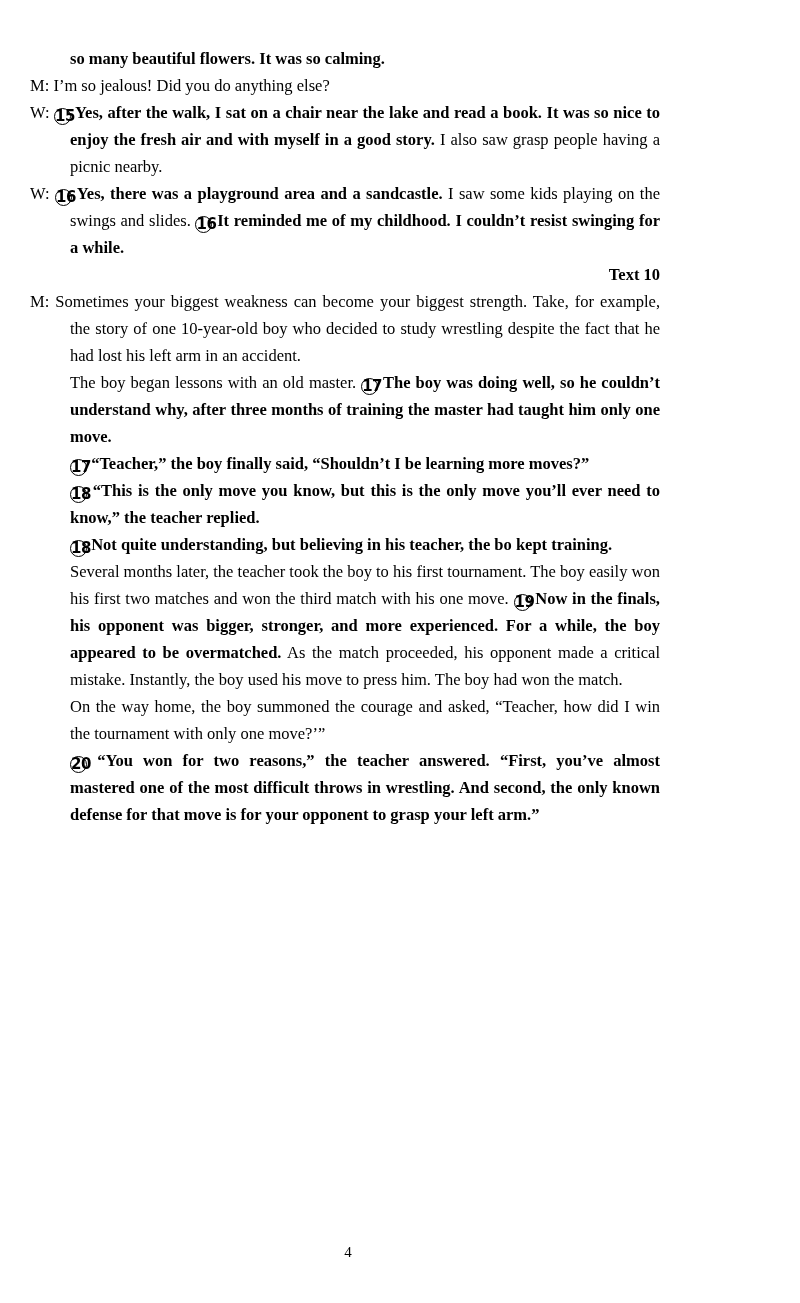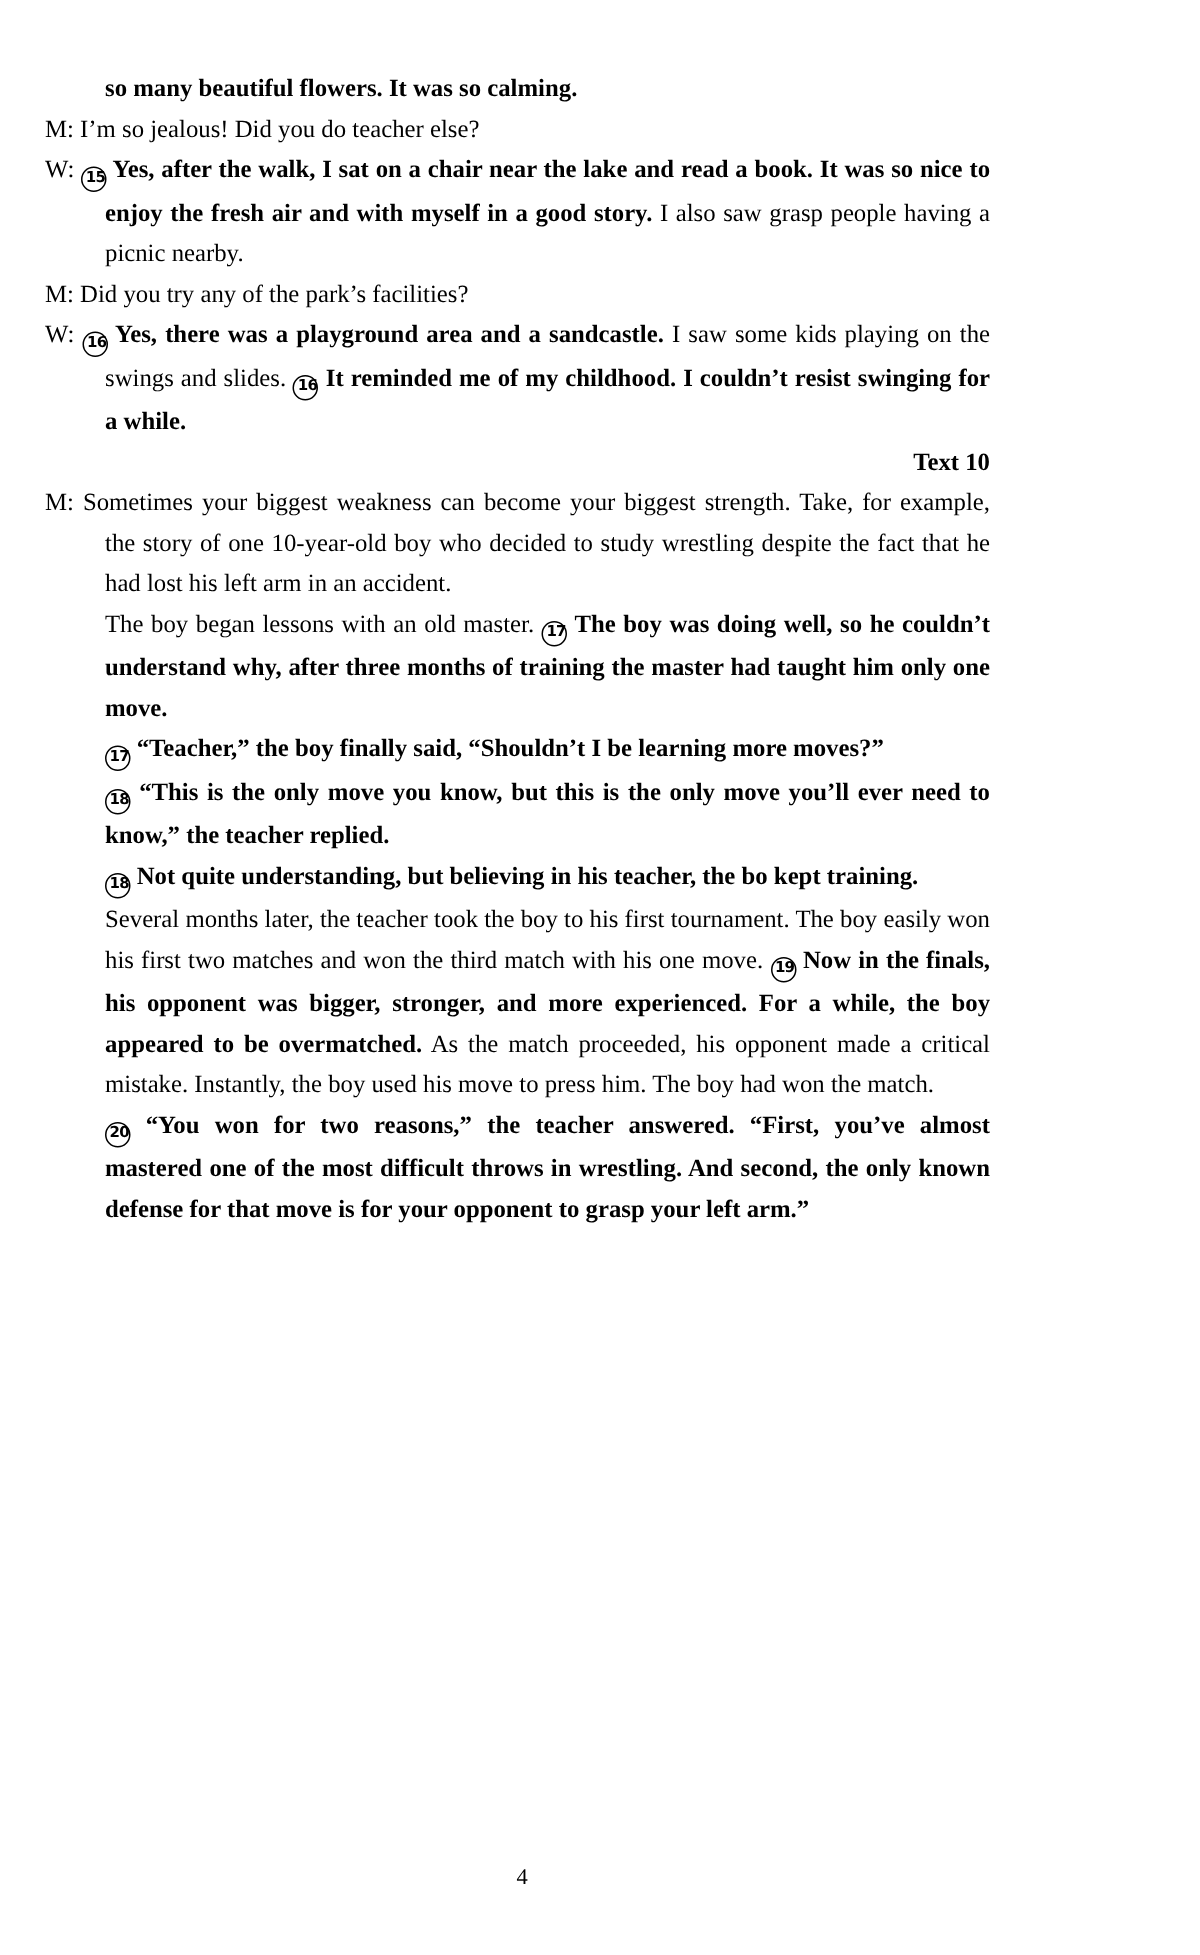--- a/index.html
+++ b/index.html
@@ -43,22 +43,22 @@
   .b { font-weight: bold; }
   .r { font-weight: normal; }
   .circle-num {
     display: inline-block;
     box-sizing: border-box;
     width: 17px;
     height: 17px;
     line-height: 14.5px;
     border: 1.3px solid #000;
     border-radius: 50%;
-    text-align: right;
-    font-size: 10px;
+    text-align: left;
+    font-size: 15px;
     font-weight: bold;
     vertical-align: -3px;
     text-indent: 0;
     letter-spacing: -0.5px;
     font-family: "DejaVu Sans", sans-serif;
   }
   .footer {
     position: absolute;
     left: 0;
     bottom: 42px;
@@ -67,27 +67,27 @@
     font-size: 15px;
     line-height: 18px;
   }
 </style>
 </head>
 <body>
 
 <div class="page">
   <div id="doc">
       <div class="line cont"><span class="b">so many beautiful flowers. It was so calming.</span></div>
-      <div class="line"><span class="speaker">M: </span><span class="r">I’m so jealous! Did you do teacher else?</span></div>
+      <div class="line"><span class="speaker">M: </span><span class="r">I’m so jealous! Did you do anything else?</span></div>
       <div class="line"><span class="speaker">W: </span><span class="circle-num">15</span><span class="b"> Yes, after the walk, I sat on a chair near the lake and read a book. It was so nice to enjoy the fresh air and with myself in a good story.</span><span class="r"> I also saw grasp people having a picnic nearby.</span></div>
-      <div class="line"><span class="speaker">M: </span><span class="r">Did you try any of the park’s facilities?</span></div>
       <div class="line"><span class="speaker">W: </span><span class="circle-num">16</span><span class="b"> Yes, there was a playground area and a sandcastle.</span><span class="r"> I saw some kids playing on the swings and slides. </span><span class="circle-num">16</span><span class="b"> It reminded me of my childhood. I couldn’t resist swinging for a while.</span></div>
       <div class="heading">Text 10</div>
       <div class="line"><span class="speaker">M: </span><span class="r">Sometimes your biggest weakness can become your biggest strength. Take, for example, the story of one 10-year-old boy who decided to study wrestling despite the fact that he had lost his left arm in an accident.</span></div>
       <div class="para"><span class="r">The boy began lessons with an old master. </span><span class="circle-num">17</span><span class="b"> The boy was doing well, so he couldn’t understand why, after three months of training the master had taught him only one move.</span></div>
       <div class="para"><span class="circle-num">17</span><span class="b"> “Teacher,” the boy finally said, “Shouldn’t I be learning more moves?”</span></div>
       <div class="para"><span class="circle-num">18</span><span class="b"> “This is the only move you know, but this is the only move you’ll ever need to know,” the teacher replied.</span></div>
       <div class="para"><span class="circle-num">18</span><span class="b"> Not quite understanding, but believing in his teacher, the bo kept training.</span></div>
       <div class="para"><span class="r">Several months later, the teacher took the boy to his first tournament. The boy easily won his first two matches and won the third match with his one move. </span><span class="circle-num">19</span><span class="b"> Now in the finals, his opponent was bigger, stronger, and more experienced. For a while, the boy appeared to be overmatched.</span><span class="r"> As the match proceeded, his opponent made a critical mistake. Instantly, the boy used his move to press him. The boy had won the match.</span></div>
+      <div class="para"><span class="r">On the way home, the boy summoned the courage and asked, “Teacher, how did I win the tournament with only one move?’”</span></div>
       <div class="para"><span class="circle-num">20</span><span class="b"> “You won for two reasons,” the teacher answered. “First, you’ve almost mastered one of the most difficult throws in wrestling. And second, the only known defense for that move is for your opponent to grasp your left arm.”</span></div>
     </div>
   <div class="footer">4</div>
 </div>
 
 </body></html>

